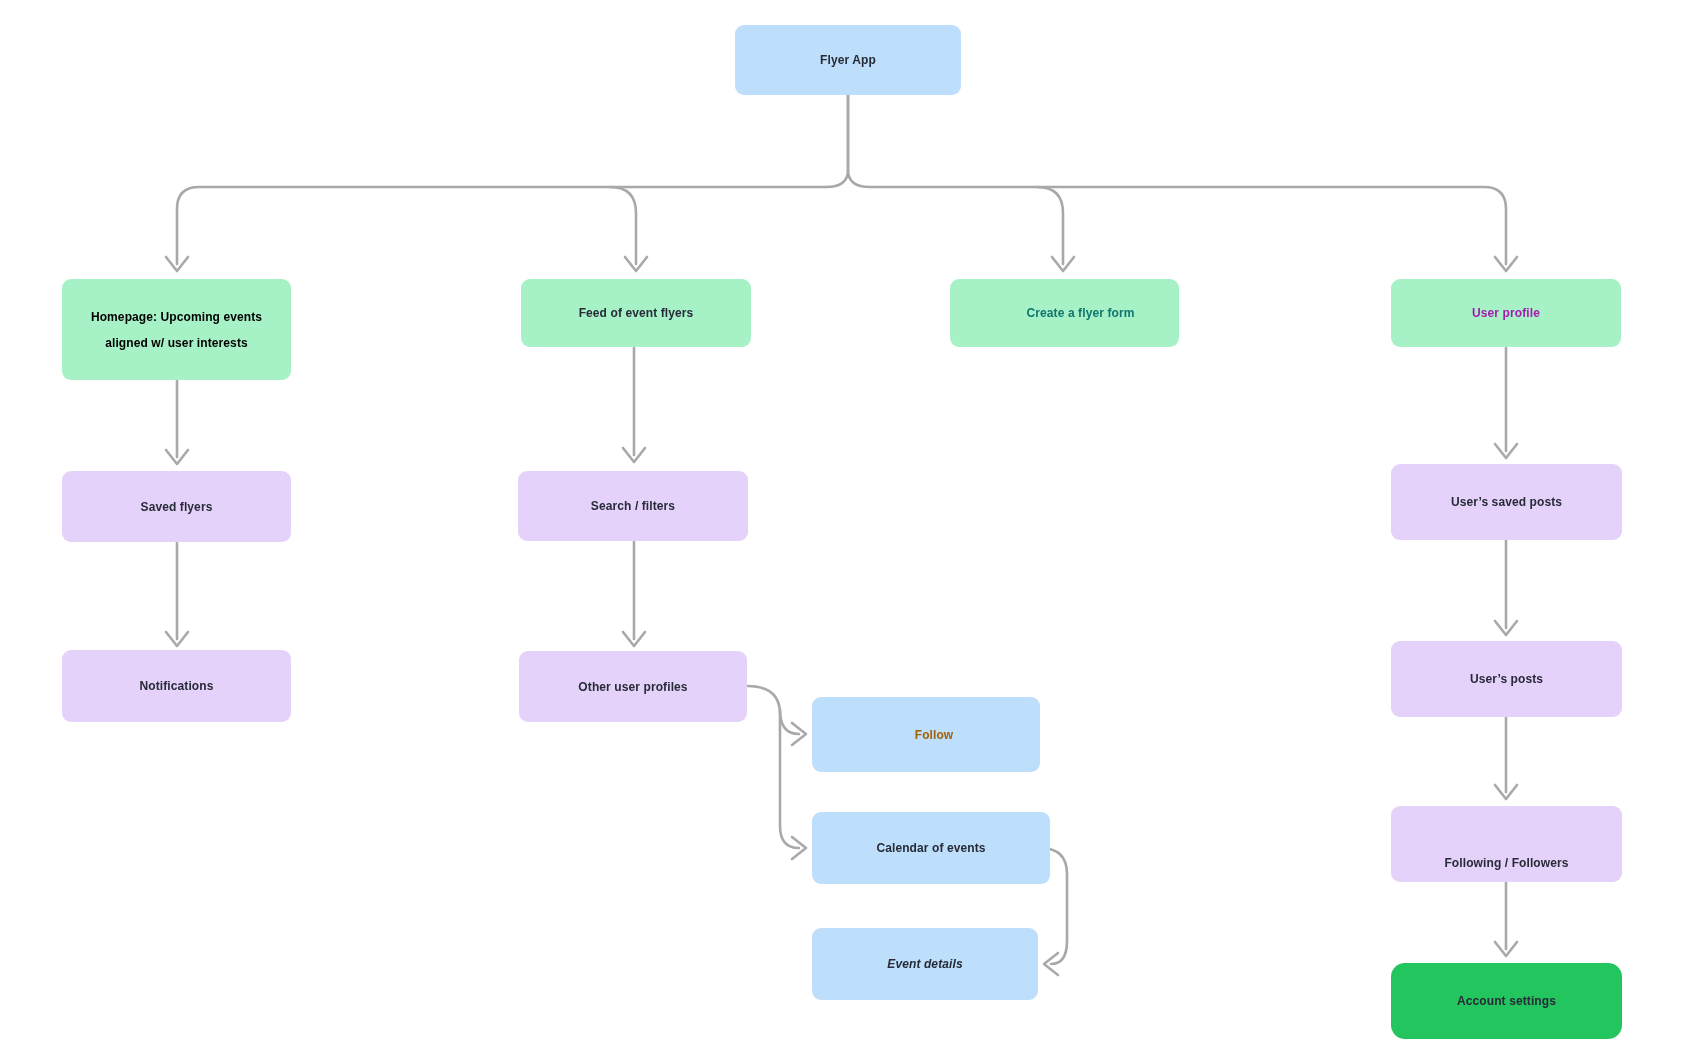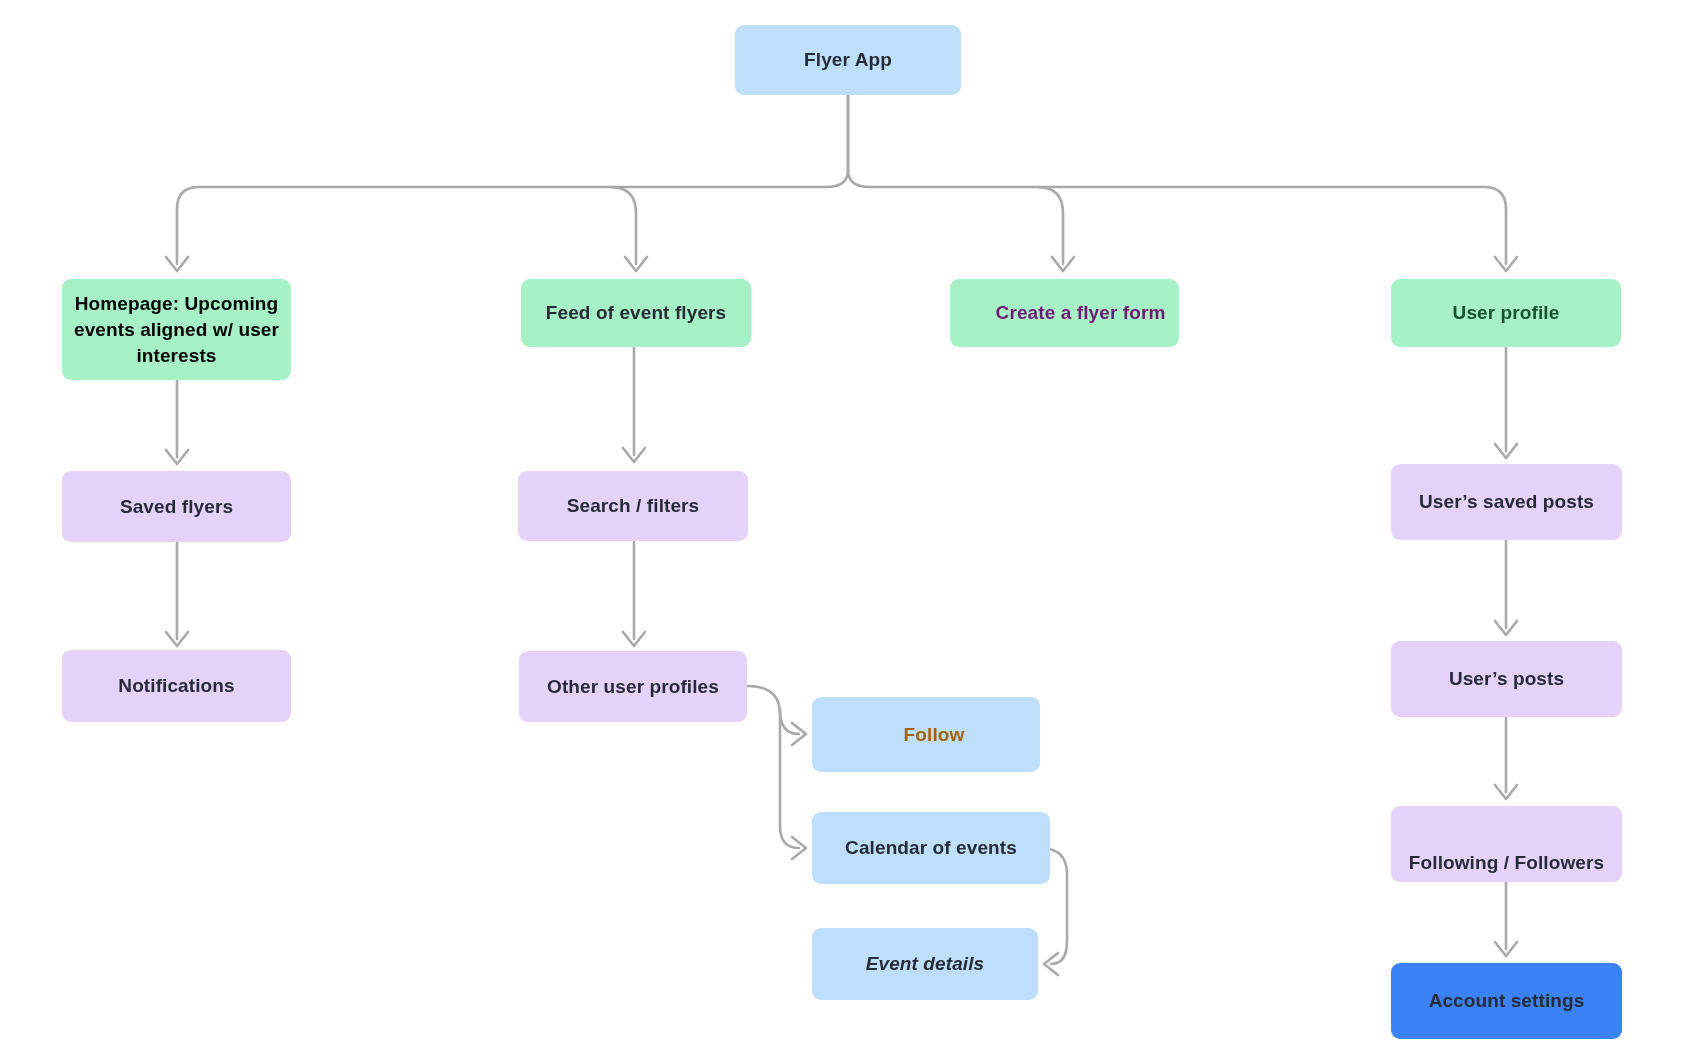--- a/index.html
+++ b/index.html
@@ -14,21 +14,21 @@
   .node{
     position:absolute;
     border-radius:9px;
     display:flex;align-items:center;justify-content:center;
     text-align:center;
     box-sizing:border-box;
     padding:6px 10px;
   }
   .node-label{
     font-weight:bold;
-    font-size:19px;
+    font-size:12px;
     line-height:26px;
     letter-spacing:.1px;
   }
 </style>
 </head>
 <body>
 
 <div id="stage" style="width: 1685px; height: 1062px; background: rgb(255, 255, 255);">
   <svg id="edge-layer" viewBox="0 0 1685 1062" xmlns="http://www.w3.org/2000/svg">
       <path d="M 848 95 V 170 Q 848 187 826 187 H 199 Q 177 187 177 209 V 264" fill="none" stroke="#a9a9a9" stroke-width="2.6" stroke-linecap="round" stroke-linejoin="round"></path>
@@ -66,24 +66,24 @@
 <div class="node" style="left: 735px; top: 25px; width: 226px; height: 70px; background: rgb(190, 223, 251);">
       <span class="node-label" style="color: rgb(39, 43, 56);">Flyer App</span>
     </div>
     <div class="node" style="left: 62px; top: 279px; width: 229px; height: 101px; background: rgb(167, 241, 199);">
       <span class="node-label" style="color: #000000;">Homepage: Upcoming events aligned w/ user interests</span>
     </div>
     <div class="node" style="left: 521px; top: 279px; width: 230px; height: 68px; background: rgb(167, 241, 199);">
       <span class="node-label" style="color: rgb(39, 43, 56);">Feed of event flyers</span>
     </div>
     <div class="node" style="left: 950px; top: 279px; width: 229px; height: 68px; background: rgb(167, 241, 199);">
-      <span class="node-label" style="color: #701a75; margin-left: 32px;">Create a flyer form</span>
+      <span class="node-label" style="color: #0f766e; margin-left: 32px;">Create a flyer form</span>
     </div>
     <div class="node" style="left: 1391px; top: 279px; width: 230px; height: 68px; background: rgb(167, 241, 199);">
-      <span class="node-label" style="color: #14532d;">User profile</span>
+      <span class="node-label" style="color: #a21caf;">User profile</span>
     </div>
     <div class="node" style="left: 62px; top: 471px; width: 229px; height: 71px; background: rgb(229, 210, 250);">
       <span class="node-label" style="color: rgb(39, 43, 56);">Saved flyers</span>
     </div>
     <div class="node" style="left: 62px; top: 650px; width: 229px; height: 72px; background: rgb(229, 210, 250);">
       <span class="node-label" style="color: rgb(39, 43, 56);">Notifications</span>
     </div>
     <div class="node" style="left: 518px; top: 471px; width: 230px; height: 70px; background: rgb(229, 210, 250);">
       <span class="node-label" style="color: rgb(39, 43, 56);">Search / filters</span>
     </div>
@@ -101,16 +101,16 @@
     </div>
     <div class="node" style="left: 1391px; top: 464px; width: 231px; height: 76px; background: rgb(229, 210, 250);">
       <span class="node-label" style="color: rgb(39, 43, 56);">User’s saved posts</span>
     </div>
     <div class="node" style="left: 1391px; top: 641px; width: 231px; height: 76px; background: rgb(229, 210, 250);">
       <span class="node-label" style="color: rgb(39, 43, 56);">User’s posts</span>
     </div>
     <div class="node" style="left: 1391px; top: 806px; width: 231px; height: 76px; background: rgb(229, 210, 250); align-items: flex-end;">
       <span class="node-label" style="color: rgb(39, 43, 56);">Following / Followers</span>
     </div>
-    <div class="node" style="left: 1391px; top: 963px; width: 231px; height: 76px; background: #3b82f6;">
+    <div class="node" style="left: 1391px; top: 963px; width: 231px; height: 76px; background: #22c55e; border-radius: 14px;">
       <span class="node-label" style="color: rgb(39, 43, 56);">Account settings</span>
     </div>
   </div>
 
 </body></html>

